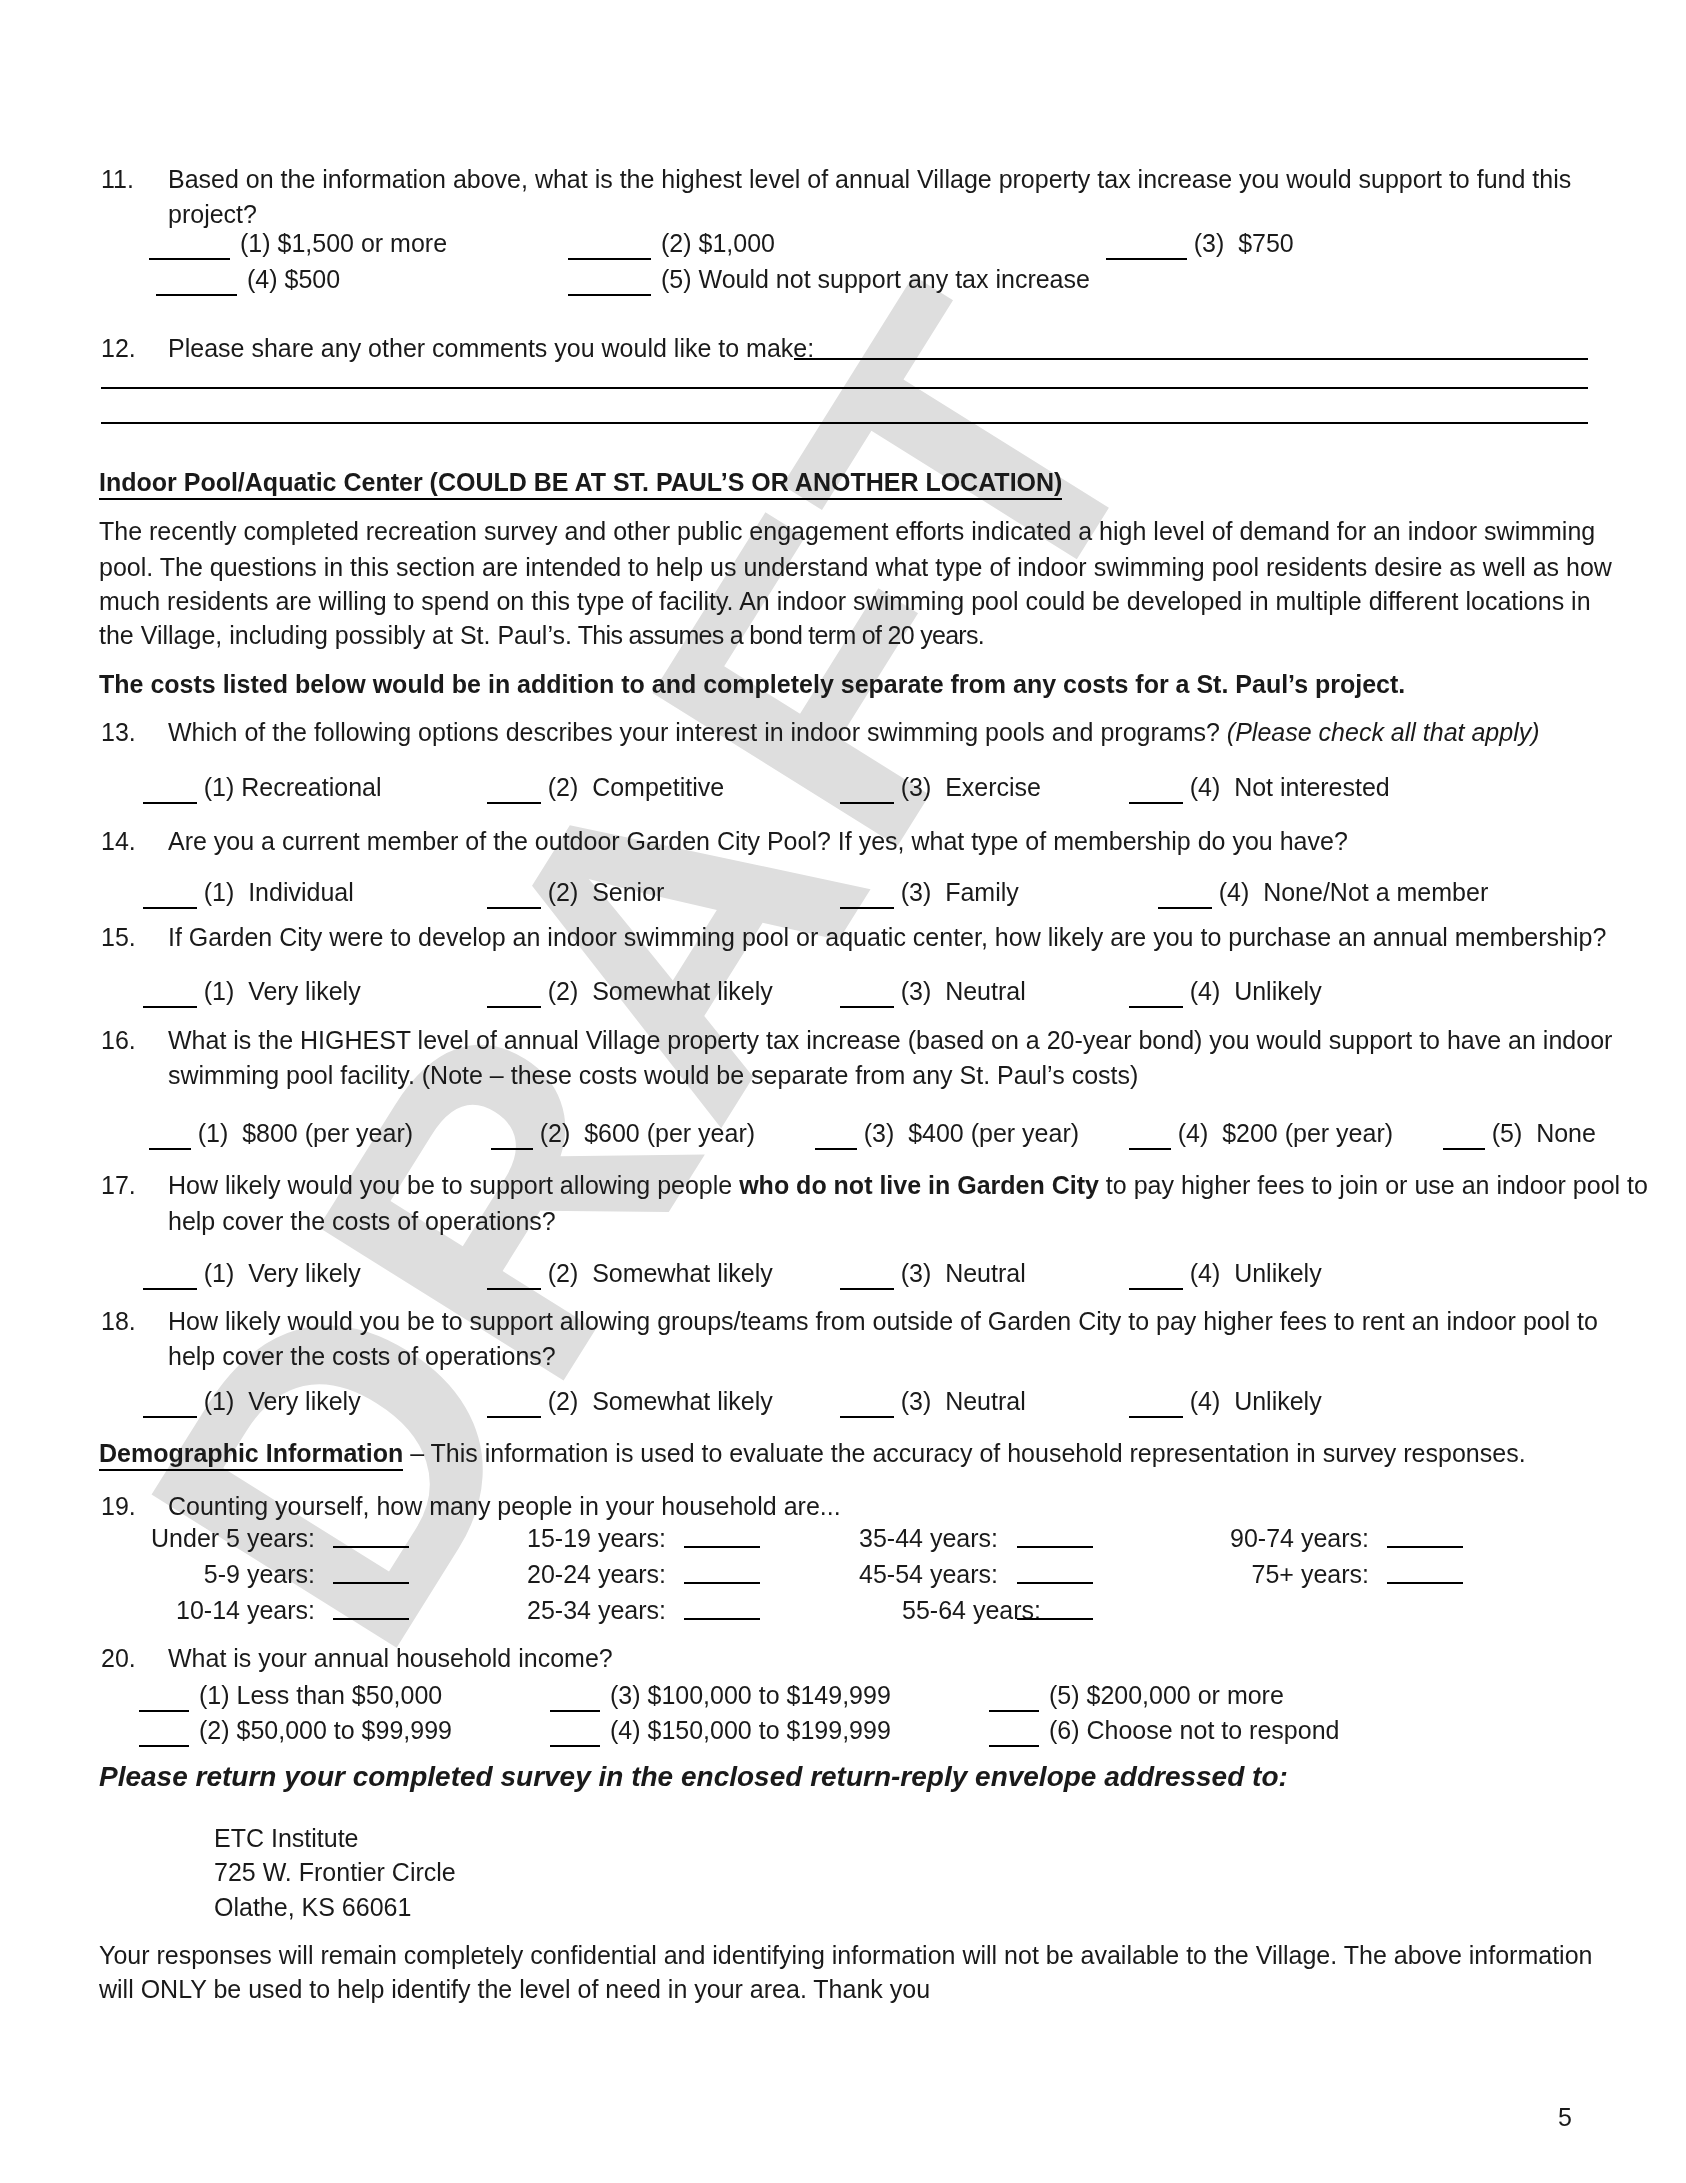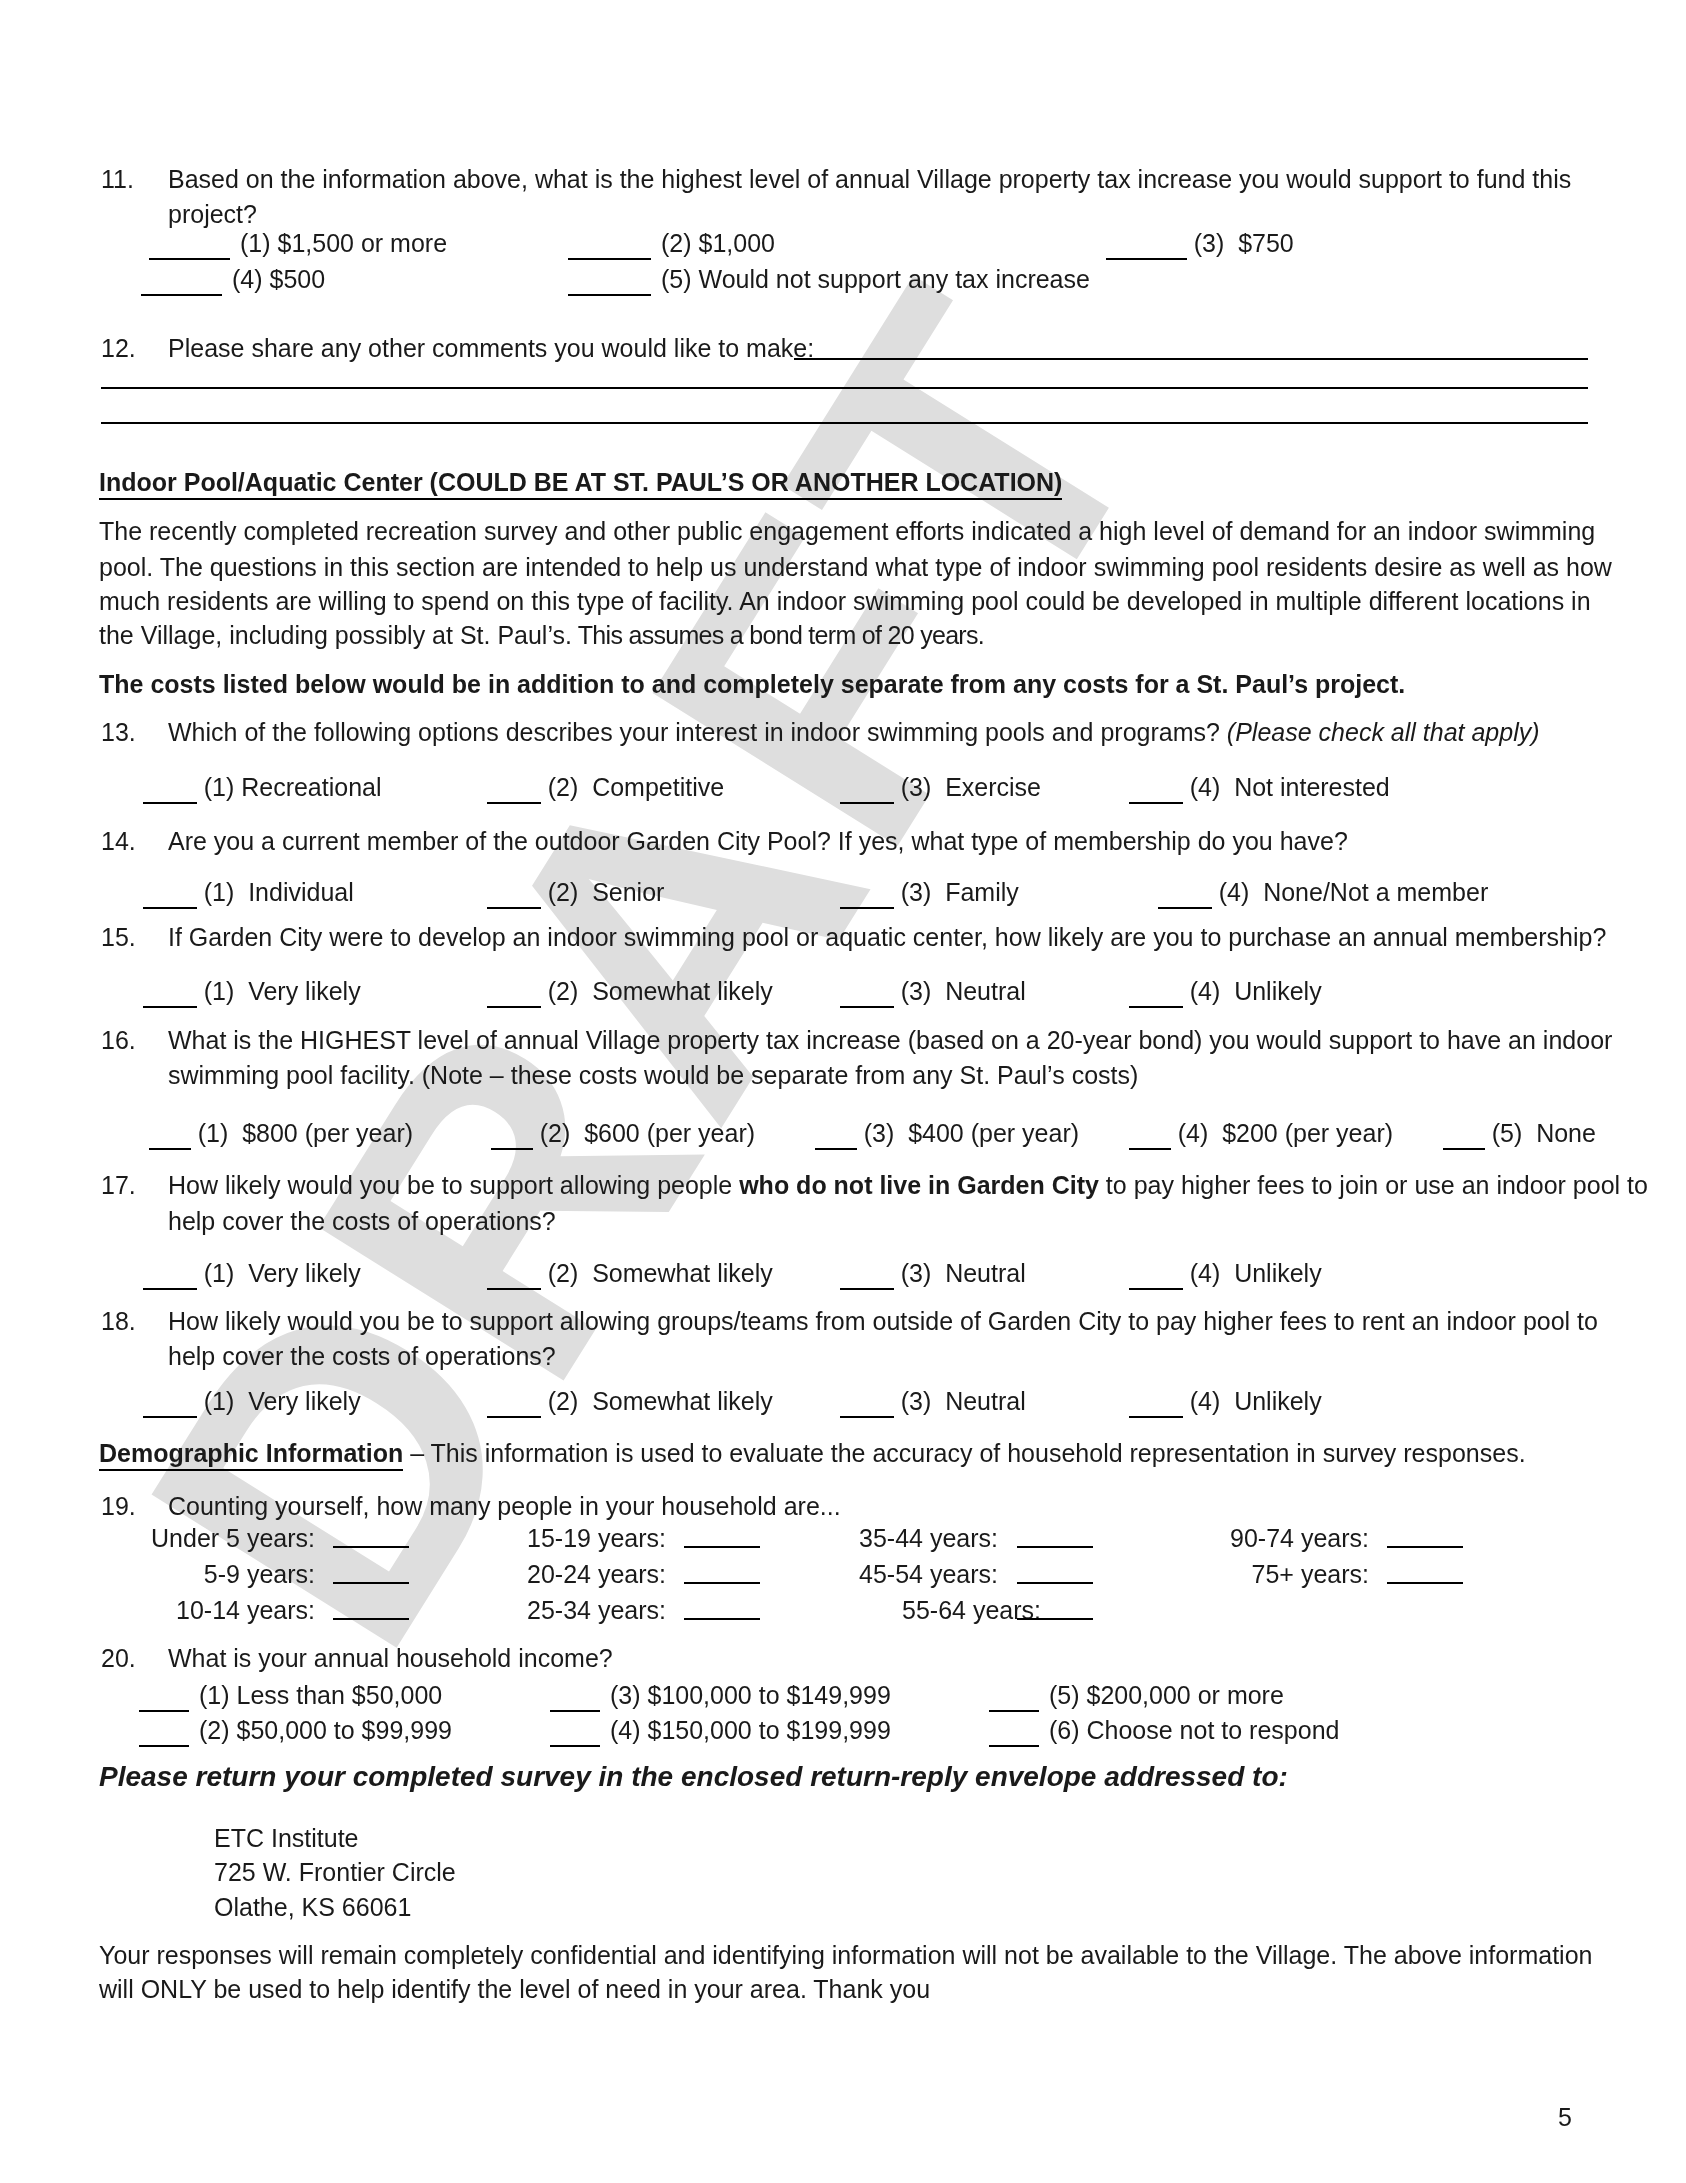--- a/index.html
+++ b/index.html
@@ -50,21 +50,21 @@
   </div>
   <div class="row" style="top:200px">
     <span class="qtext">project?</span>
   </div>
   <div class="row" style="top:229px">
     <span class="opt" style="left:149px"><span class="blank w96"></span><span class="olabel gap12">(1) $1,500 or more</span></span>
     <span class="opt" style="left:568px"><span class="blank w99"></span><span class="olabel gap12">(2) $1,000</span></span>
     <span class="opt" style="left:1106px"><span class="blank w96"></span><span class="olabel">(3)  $750</span></span>
   </div>
   <div class="row" style="top:265px">
-    <span class="opt" style="left:141px"><span class="blank w96"></span><span class="olabel gap12">(4) $500</span></span>
+    <span class="opt" style="left:156px"><span class="blank w96"></span><span class="olabel gap12">(4) $500</span></span>
     <span class="opt" style="left:568px"><span class="blank w99"></span><span class="olabel gap12">(5) Would not support any tax increase</span></span>
   </div>
 
   <div class="row" style="top:334px">
     <span class="qnum">12.</span>
     <span class="qtext">Please share any other comments you would like to make: </span>
   </div>
   <div class="rule" style="top:358px;left:794px;width:794px"></div>
   <div class="rule" style="top:387px;left:101px;width:1487px"></div>
   <div class="rule" style="top:422px;left:101px;width:1487px"></div>

